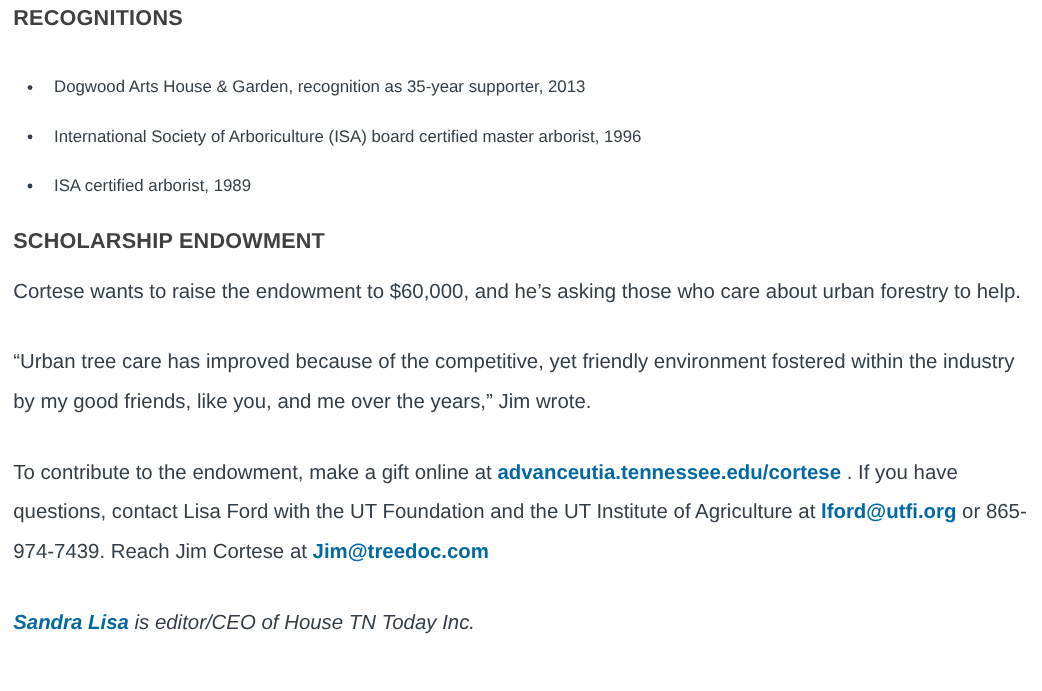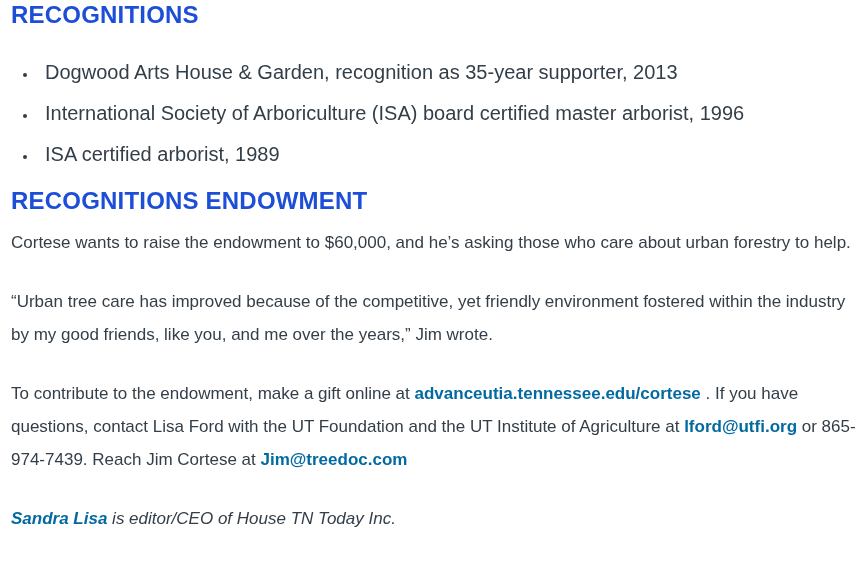--- a/index.html
+++ b/index.html
@@ -14,42 +14,42 @@
     font-family: "Liberation Sans", "DejaVu Sans", sans-serif;
     color: #333e48;
     -webkit-font-smoothing: antialiased;
   }
   .page {
     box-sizing: border-box;
     width: 868px;
     padding: 3px 12px 0 11px;
   }
   h2.section-heading {
-    font-size: 24px;
+    font-size: 18px;
     line-height: 22px;
     font-weight: 700;
-    color: #1d4ed8;
+    color: #404040;
     letter-spacing: 0.2px;
     margin: 0 0 0 0;
   }
   h2.first {
     margin-top: 1px;
     margin-bottom: 34px;
   }
   h2.second {
     margin-top: 24px;
     margin-bottom: 14px;
   }
   ul.recognitions {
     list-style: disc outside;
     margin: 0 0 24px 0;
     padding-left: 27px;
   }
   ul.recognitions li {
-    font-size: 20px;
+    font-size: 14px;
     line-height: 24px;
     margin-bottom: 17px;
     padding-left: 7px;
     color: #333e48;
   }
   ul.recognitions li::marker {
     color: #333e48;
     font-size: 14px;
   }
   p.body-para {
@@ -82,21 +82,21 @@
 <div class="page">
 
   <h2 class="section-heading first">RECOGNITIONS</h2>
 
   <ul class="recognitions">
     <li>Dogwood Arts House &amp; Garden, recognition as 35-year supporter, 2013</li>
     <li>International Society of Arboriculture (ISA) board certified master arborist, 1996</li>
     <li>ISA certified arborist, 1989</li>
   </ul>
 
-  <h2 class="section-heading second">RECOGNITIONS ENDOWMENT</h2>
+  <h2 class="section-heading second">SCHOLARSHIP ENDOWMENT</h2>
 
   <p class="body-para">Cortese wants to raise the endowment to $60,000, and he’s asking those who care about urban forestry to help.</p>
 
   <p class="body-para">“Urban tree care has improved because of the competitive, yet friendly environment fostered within the industry by my good friends, like you, and me over the years,” Jim wrote.</p>
 
   <p class="body-para"><span>To contribute to the endowment, make a gift online at </span><a class="inline-link">advanceutia.tennessee.edu/cortese</a><span> . If you have questions, contact Lisa Ford with the UT Foundation and the UT Institute of Agriculture at </span><a class="inline-link">lford@utfi.org</a><span> or 865-974-7439. Reach Jim Cortese at </span><a class="inline-link">Jim@treedoc.com</a></p>
 
   <p class="byline"><a class="inline-link">Sandra Lisa</a><span> is editor/CEO of House TN Today Inc.</span></p>
 
 </div>

